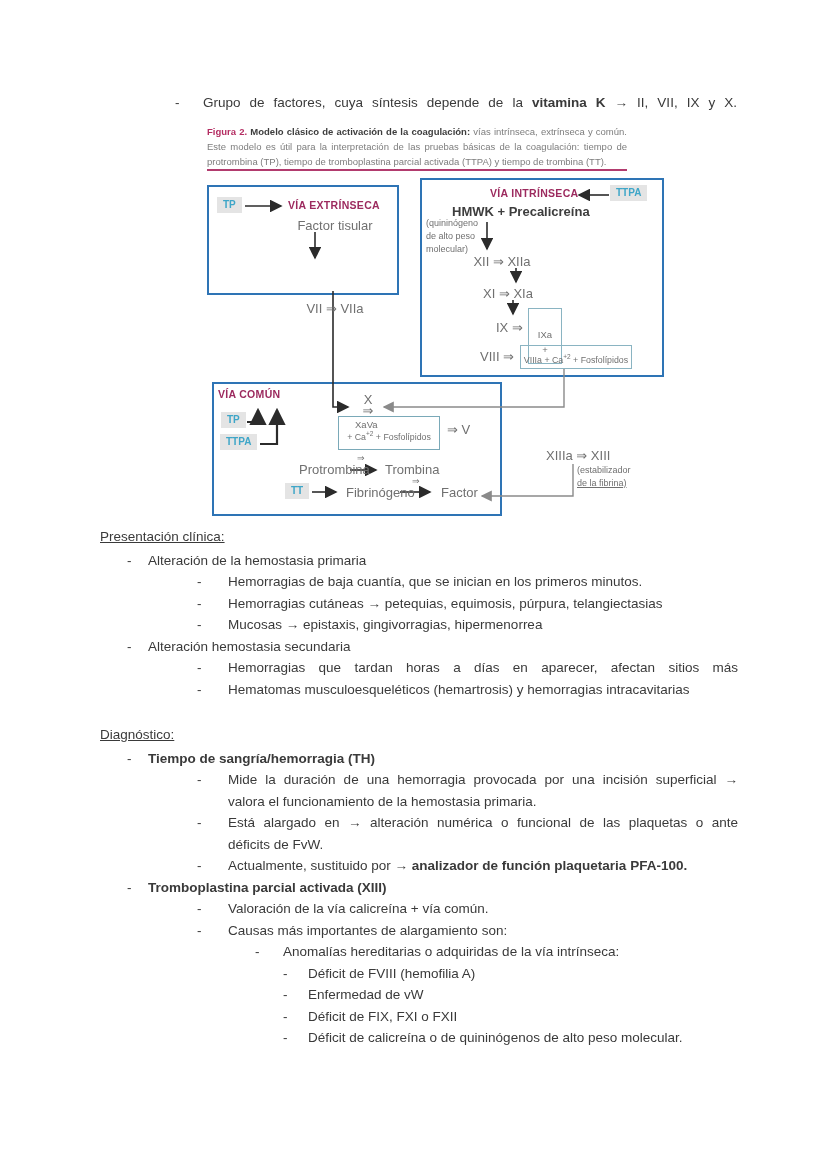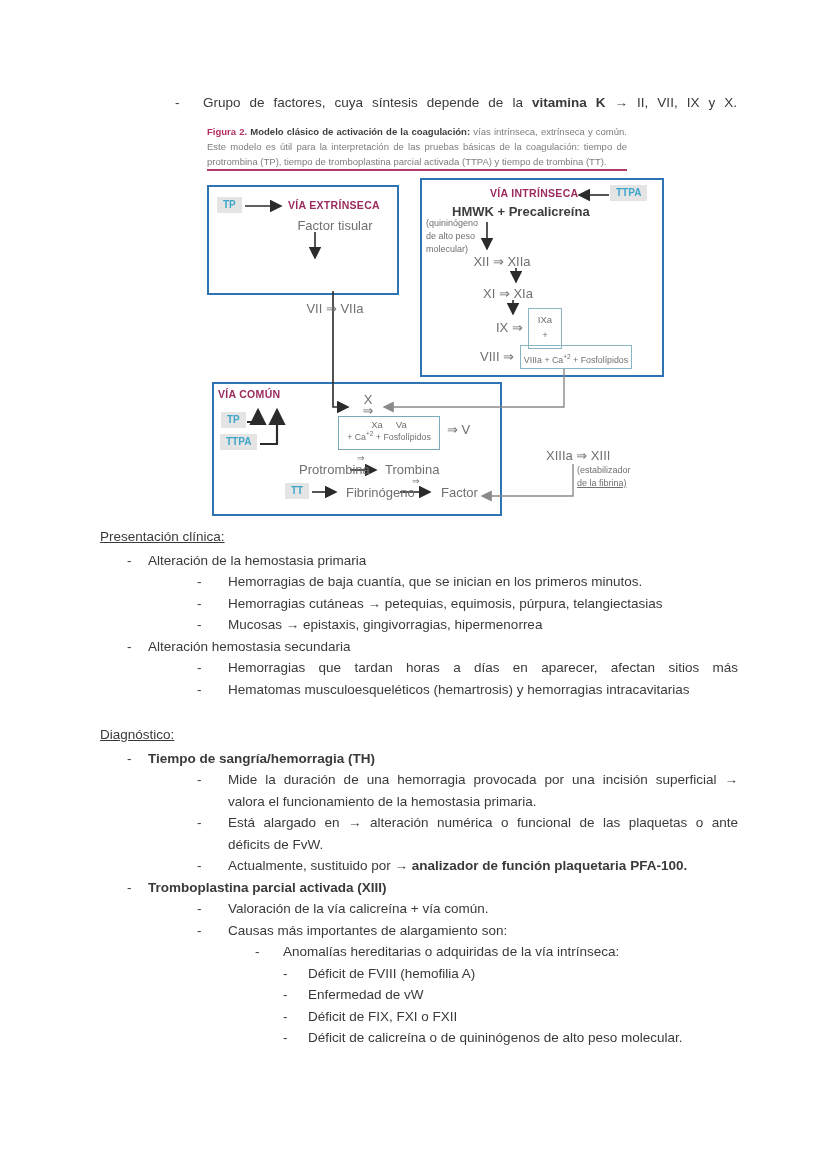--- a/index.html
+++ b/index.html
@@ -24,24 +24,24 @@
   .ext-box{left:207px;top:9px;width:188px;height:106px;}
   .int-box{left:420px;top:2px;width:240px;height:195px;}
   .com-box{left:212px;top:206px;width:286px;height:130px;}
   .dsvg{position:absolute;left:0;top:0;}
   .dlabel{position:absolute;font-size:13px;color:#707070;white-space:nowrap;}
   .dtitle{position:absolute;font-size:10.5px;font-weight:bold;color:#9c2a5e;letter-spacing:.3px;white-space:nowrap;}
   .tag{position:absolute;background:#e4e4e4;color:#3ea6c8;font-weight:bold;font-size:10px;padding:3px 6px;line-height:1;}
   .dark{color:#3d3d3d;font-weight:bold;}
   .note{font-size:9px;line-height:13px;white-space:normal;}
   .sbox{position:absolute;border:1px solid #8ab4c2;color:#707070;text-align:center;}
-  .ixa-box{left:528px;top:132px;width:32px;height:36px;font-size:9.5px;line-height:15px;padding-top:3px;}
+  .ixa-box{left:528px;top:132px;width:32px;height:36px;font-size:9.5px;line-height:15px;padding-top:18px;}
   .viii-box{left:520px;top:169px;width:110px;height:22px;font-size:8.8px;line-height:22px;white-space:nowrap;}
   .xa-box{left:338px;top:240px;width:100px;height:32px;font-size:9.5px;}
-  .xa-row{display:flex;justify-content:center;padding:2px 16px 0 16px;gap:13px;}
+  .xa-row{display:flex;justify-content:flex-start;padding:2px 16px 0 16px;}
   .xa-ca{font-size:8.8px;text-align:center;white-space:nowrap;}
   sup{font-size:6.5px;}
   .ctr{text-align:center;}
 
   
   .content{position:absolute;top:518px;left:100px;width:638px;font-size:13.5px;line-height:21.5px;}
   .hdr{text-decoration:underline;margin:8px 0 2px 0;}
   .hdr2{margin-top:24px;}
   .row{display:flex;}
   .row .dash{flex:0 0 auto;}

